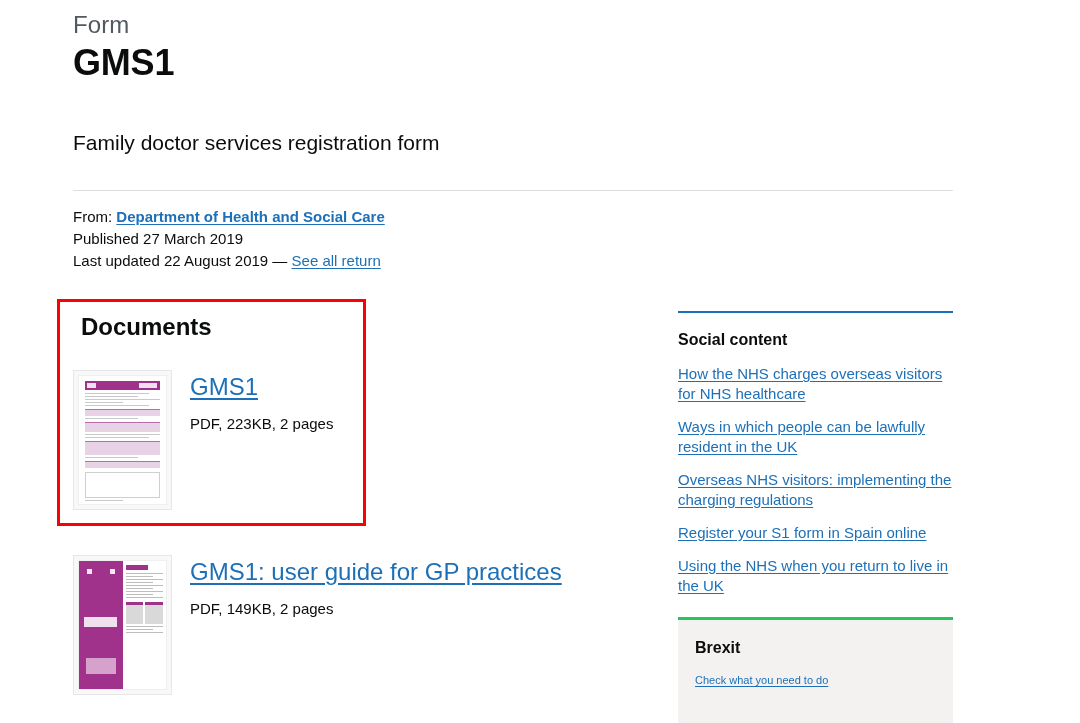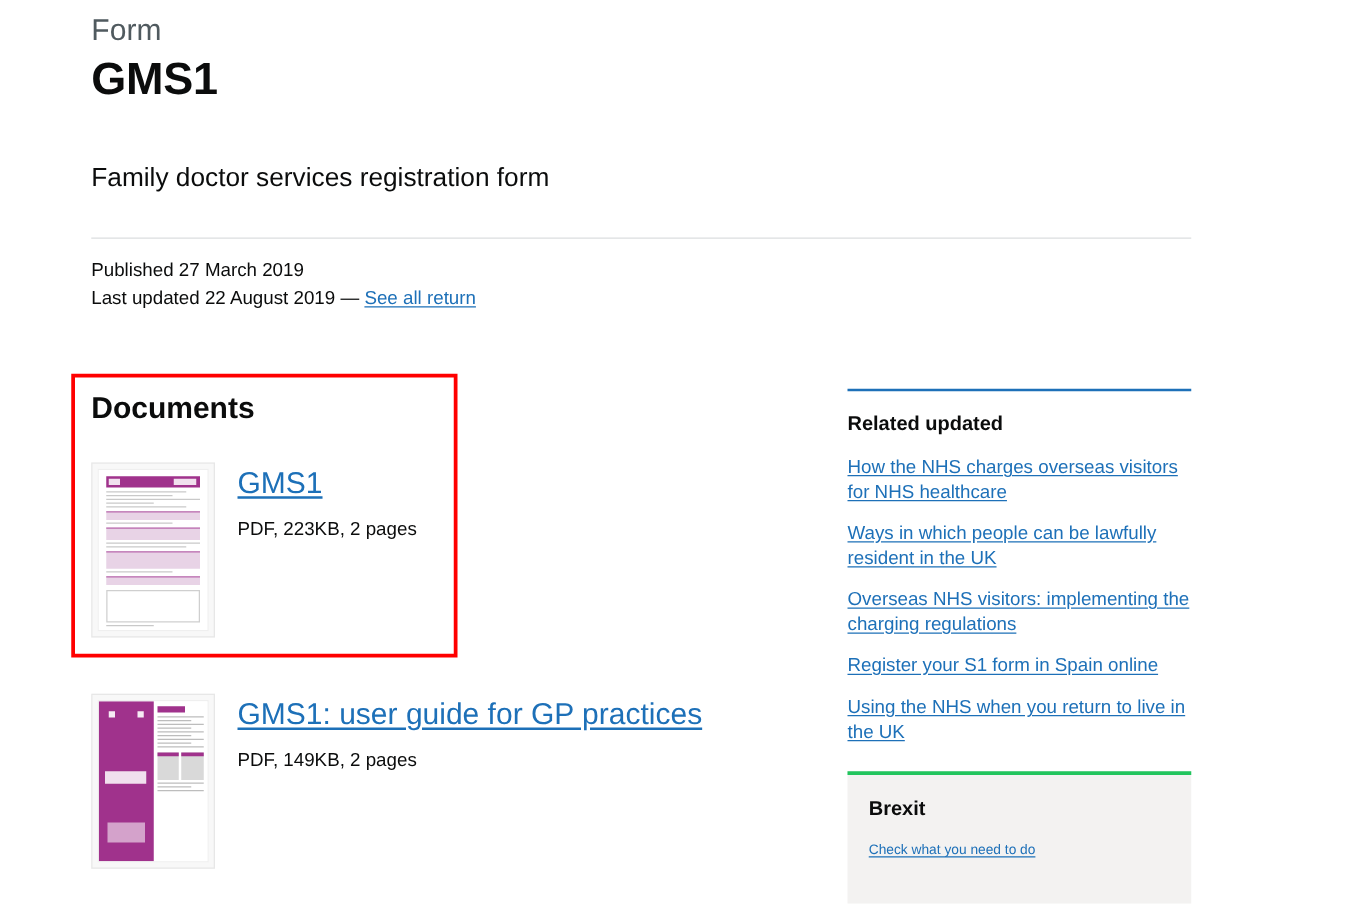--- a/index.html
+++ b/index.html
@@ -94,21 +94,21 @@
     left: 73px;
     top: 312px;
     width: 590px;
   }
 
   .section-heading {
     font-size: 24px;
     line-height: 30px;
     font-weight: 700;
     color: #0b0c0c;
-    margin: 0 0 28px 0;
+    margin: 0 0 28px 8px;
   }
 
   .doc-row {
     position: relative;
     display: flex;
     align-items: flex-start;
     margin-bottom: 45px;
   }
 
   .thumb-frame {
@@ -321,20 +321,24 @@
 
   <div id="main-col">
     <p class="doc-type">Form</p>
     <h1 class="page-title">GMS1</h1>
     <p class="page-subtitle">Family doctor services registration form</p>
   </div>
 
   <div class="meta-rule"></div>
 
   <div id="meta-block">
+    <div class="meta-line">
+      <span class="meta-label">From:</span>
+      <a class="gov-link-bold" href="#">Department of Health and Social Care</a>
+    </div>
     <div class="meta-line">
       <span class="meta-label">Published</span>
       <span>27 March 2019</span>
     </div>
     <div class="meta-line">
       <span class="meta-label">Last updated</span>
       <span>22 August 2019</span>
       <span>—</span>
       <a class="gov-link" href="#">See all return</a>
     </div>
@@ -406,21 +410,21 @@
         <a class="doc-title" href="#">GMS1: user guide for GP practices</a>
         <div class="doc-attrs">PDF, 149KB, 2 pages</div>
       </div>
     </div>
   </div>
 
   <div id="annotation-box"></div>
 
   <div id="sidebar">
     <div class="side-rule"></div>
-    <h2 class="side-heading">Related updated</h2>
+    <h2 class="side-heading">Social content</h2>
     <a class="side-link" href="#">How the NHS charges overseas visitors for NHS healthcare</a>
     <a class="side-link" href="#">Ways in which people can be lawfully resident in the UK</a>
     <a class="side-link" href="#">Overseas NHS visitors: implementing the charging regulations</a>
     <a class="side-link" href="#">Register your S1 form in Spain online</a>
     <a class="side-link" href="#">Using the NHS when you return to live in the UK</a>
   </div>
 
   <div id="brexit-box">
     <h2 class="brexit-title">Brexit</h2>
     <a class="brexit-link" href="#">Check what you need to do</a>

